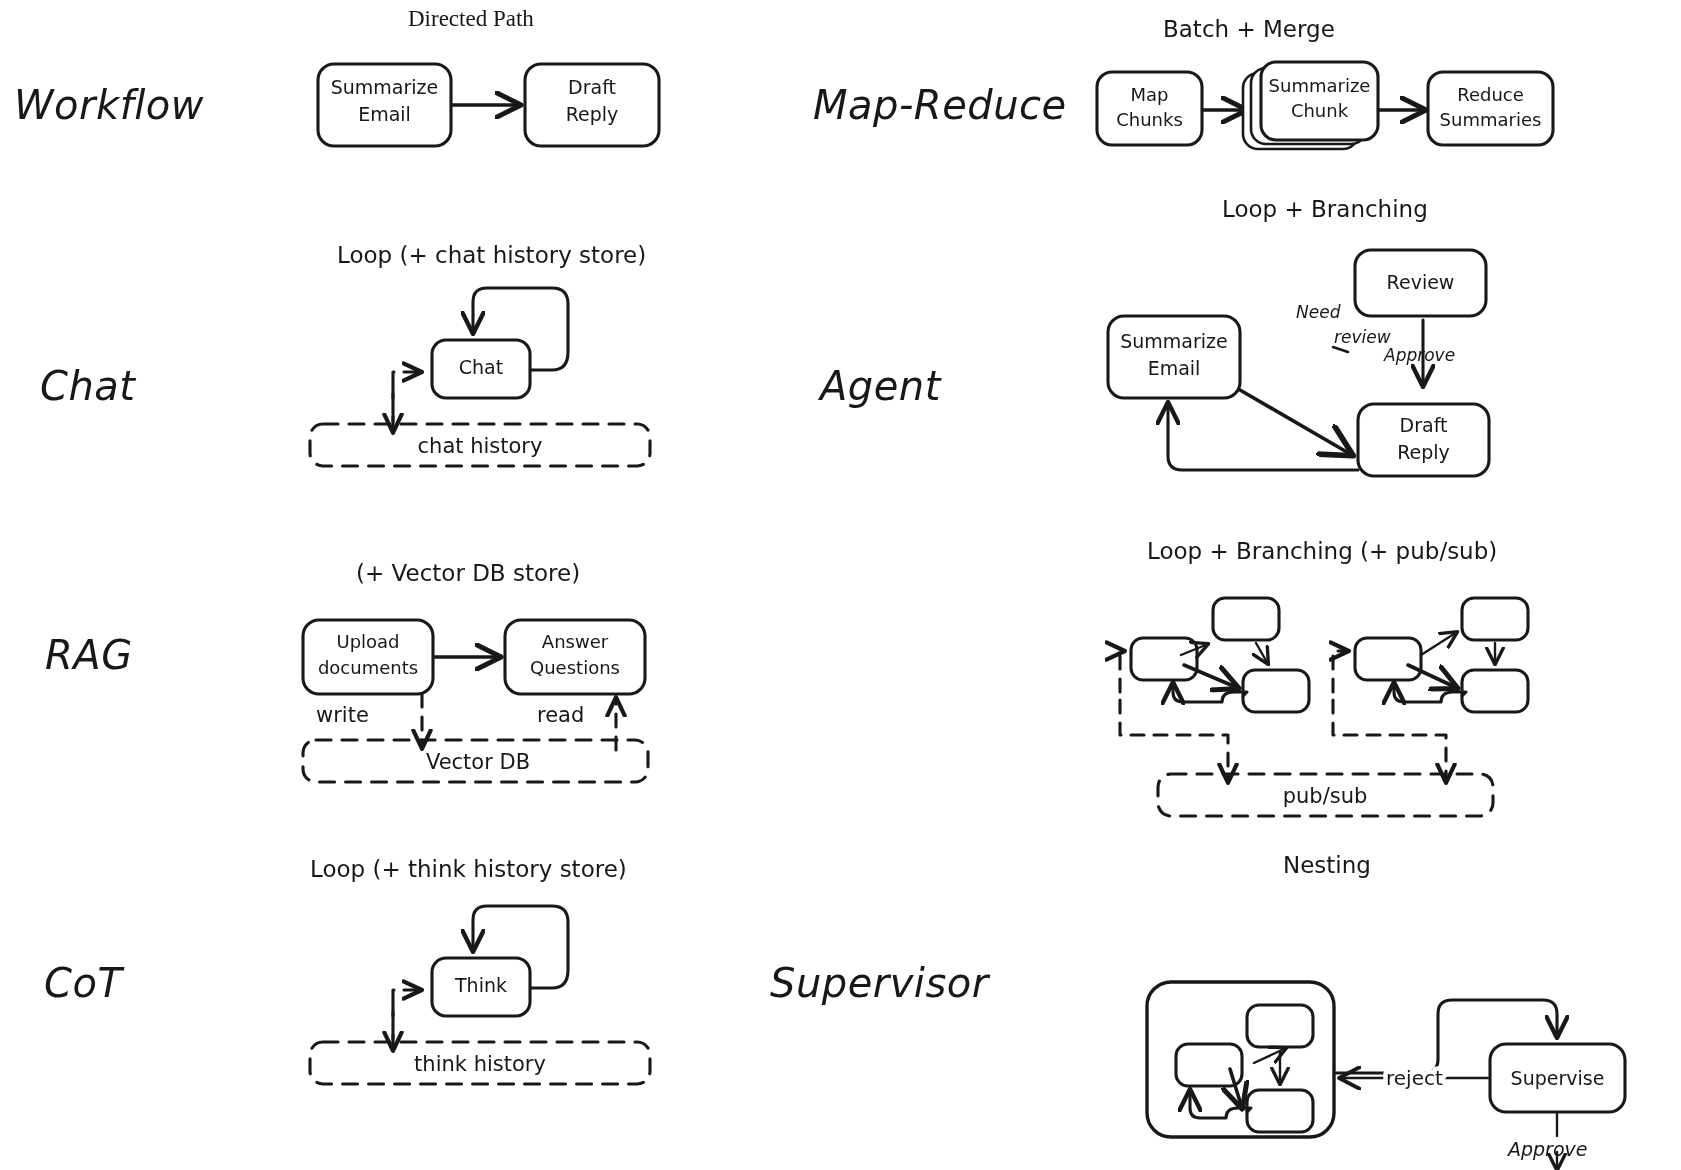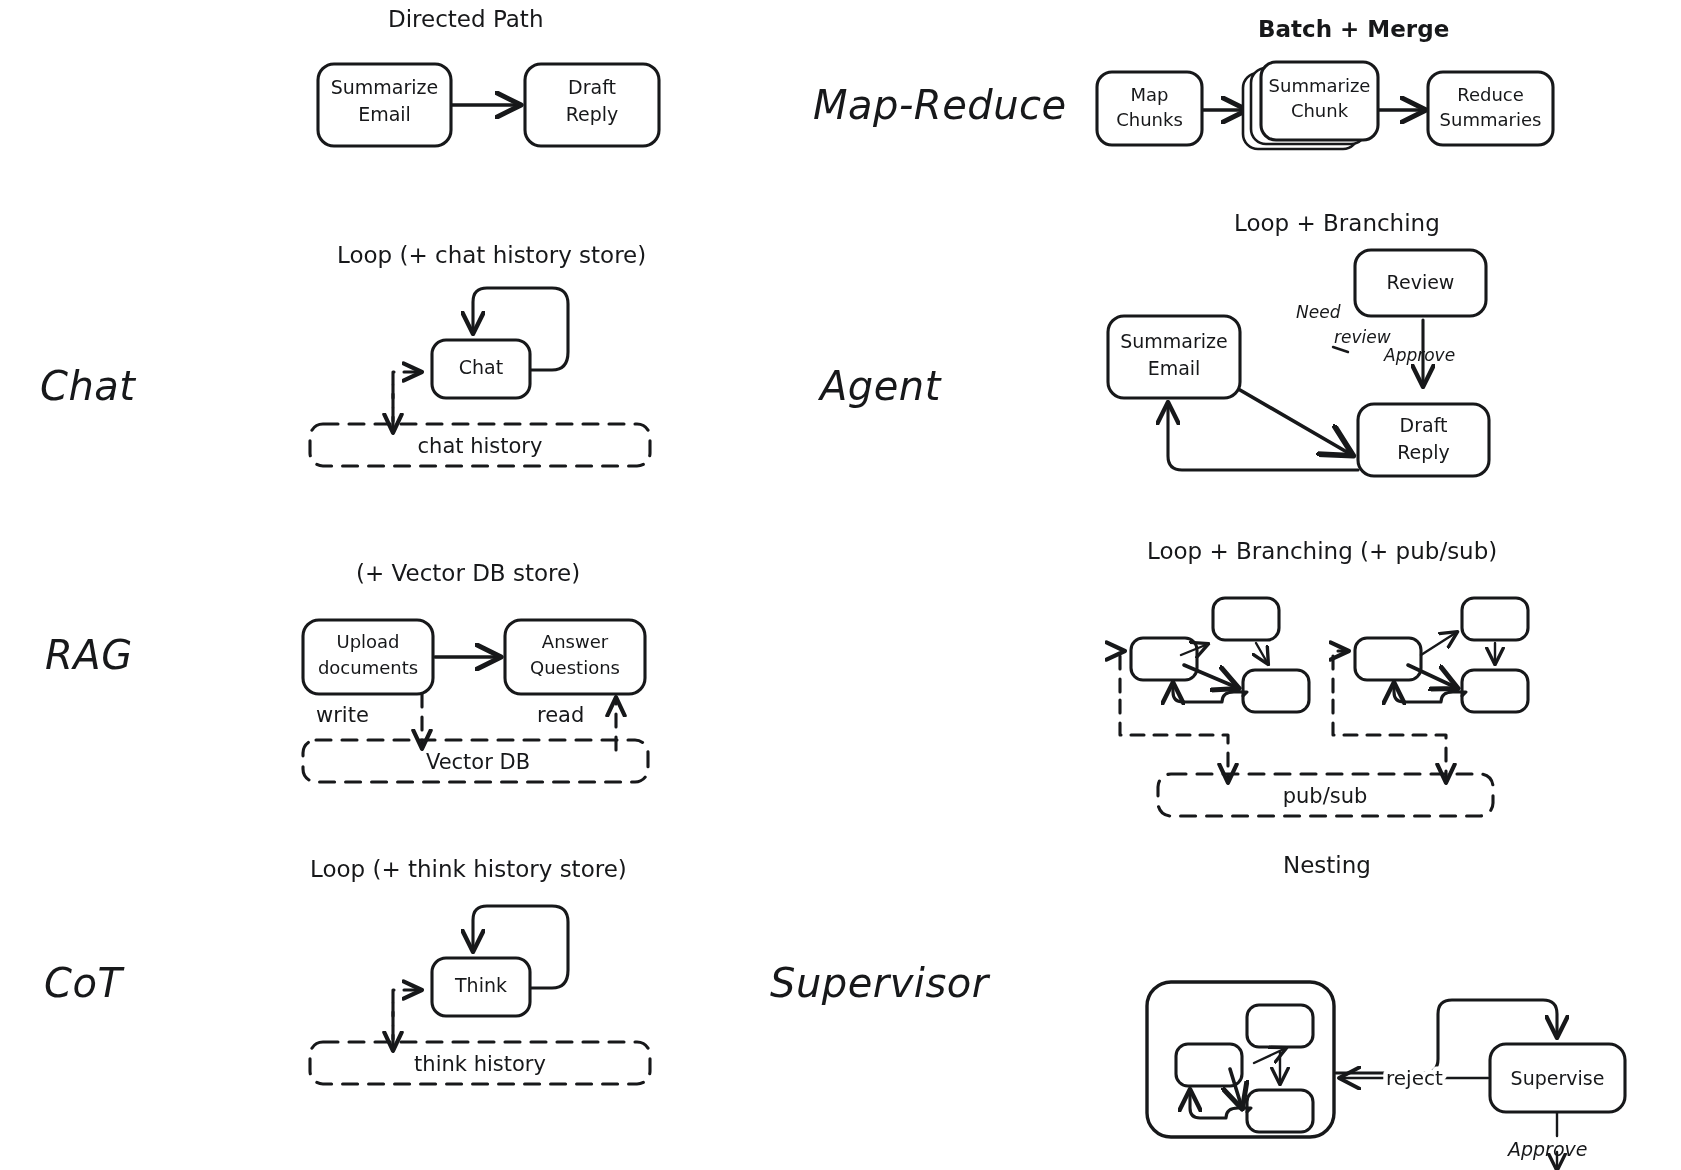--- a/index.html
+++ b/index.html
@@ -23,31 +23,32 @@
   .ln.thick{stroke-width:3.6;}
   .ln.dash{stroke-dasharray:13 10;}
   .ln.thin{stroke-width:2.4;}
   .grp{fill:none;stroke:#17181a;stroke-width:3.4;}
 </style>
 </head>
 <body>
 
 <div class="canvas">
 
+  <div class="rowlabel" style="left:14px;top:82px;">Workflow</div>
   <div class="rowlabel" style="left:765px;top:82px;margin-left:48px;">Map-Reduce</div>
   <div class="rowlabel" style="left:40px;top:363px;">Chat</div>
   <div class="rowlabel" style="left:820px;top:363px;">Agent</div>
   <div class="rowlabel" style="left:45px;top:632px;">RAG</div>
   <div class="rowlabel" style="left:44px;top:960px;text-align:right;">CoT</div>
   <div class="rowlabel" style="left:770px;top:960px;text-align:center;">Supervisor</div>
 
-  <div class="caption" style="left:388px;top:6px;">Directed Path</div>
-  <div class="caption" style="left:1258px;top:16px;font-weight:bold;">Batch + Merge</div>
+  <div class="caption" style="left:408px;top:6px;font-family:Liberation Serif, serif;">Directed Path</div>
+  <div class="caption" style="left:1163px;top:16px;">Batch + Merge</div>
   <div class="caption" style="left:313px;top:242px;margin-left:24px;">Loop (+ chat history store)</div>
-  <div class="caption" style="left:1222px;top:210px;margin-left:12px;">Loop + Branching</div>
+  <div class="caption" style="left:1222px;top:196px;">Loop + Branching</div>
   <div class="caption" style="left:356px;top:560px;">(+ Vector DB store)</div>
   <div class="caption" style="left:1147px;top:538px;">Loop + Branching (+ pub/sub)</div>
   <div class="caption" style="left:310px;top:856px;">Loop (+ think history store)</div>
   <div class="caption" style="left:1283px;top:852px;text-align:right;">Nesting</div>
 
   <svg viewBox="0 0 1681 1170" xmlns="http://www.w3.org/2000/svg">
     <defs>
       <marker id="ah" viewBox="0 0 12 12" refX="10.5" refY="6" markerWidth="8" markerHeight="8" orient="auto-start-reverse">
         <path d="M0.5,0.8 L11,6 L0.5,11.2" fill="none" stroke="#17181a" stroke-width="2.1" stroke-linecap="round" stroke-linejoin="round"></path>
       </marker>

